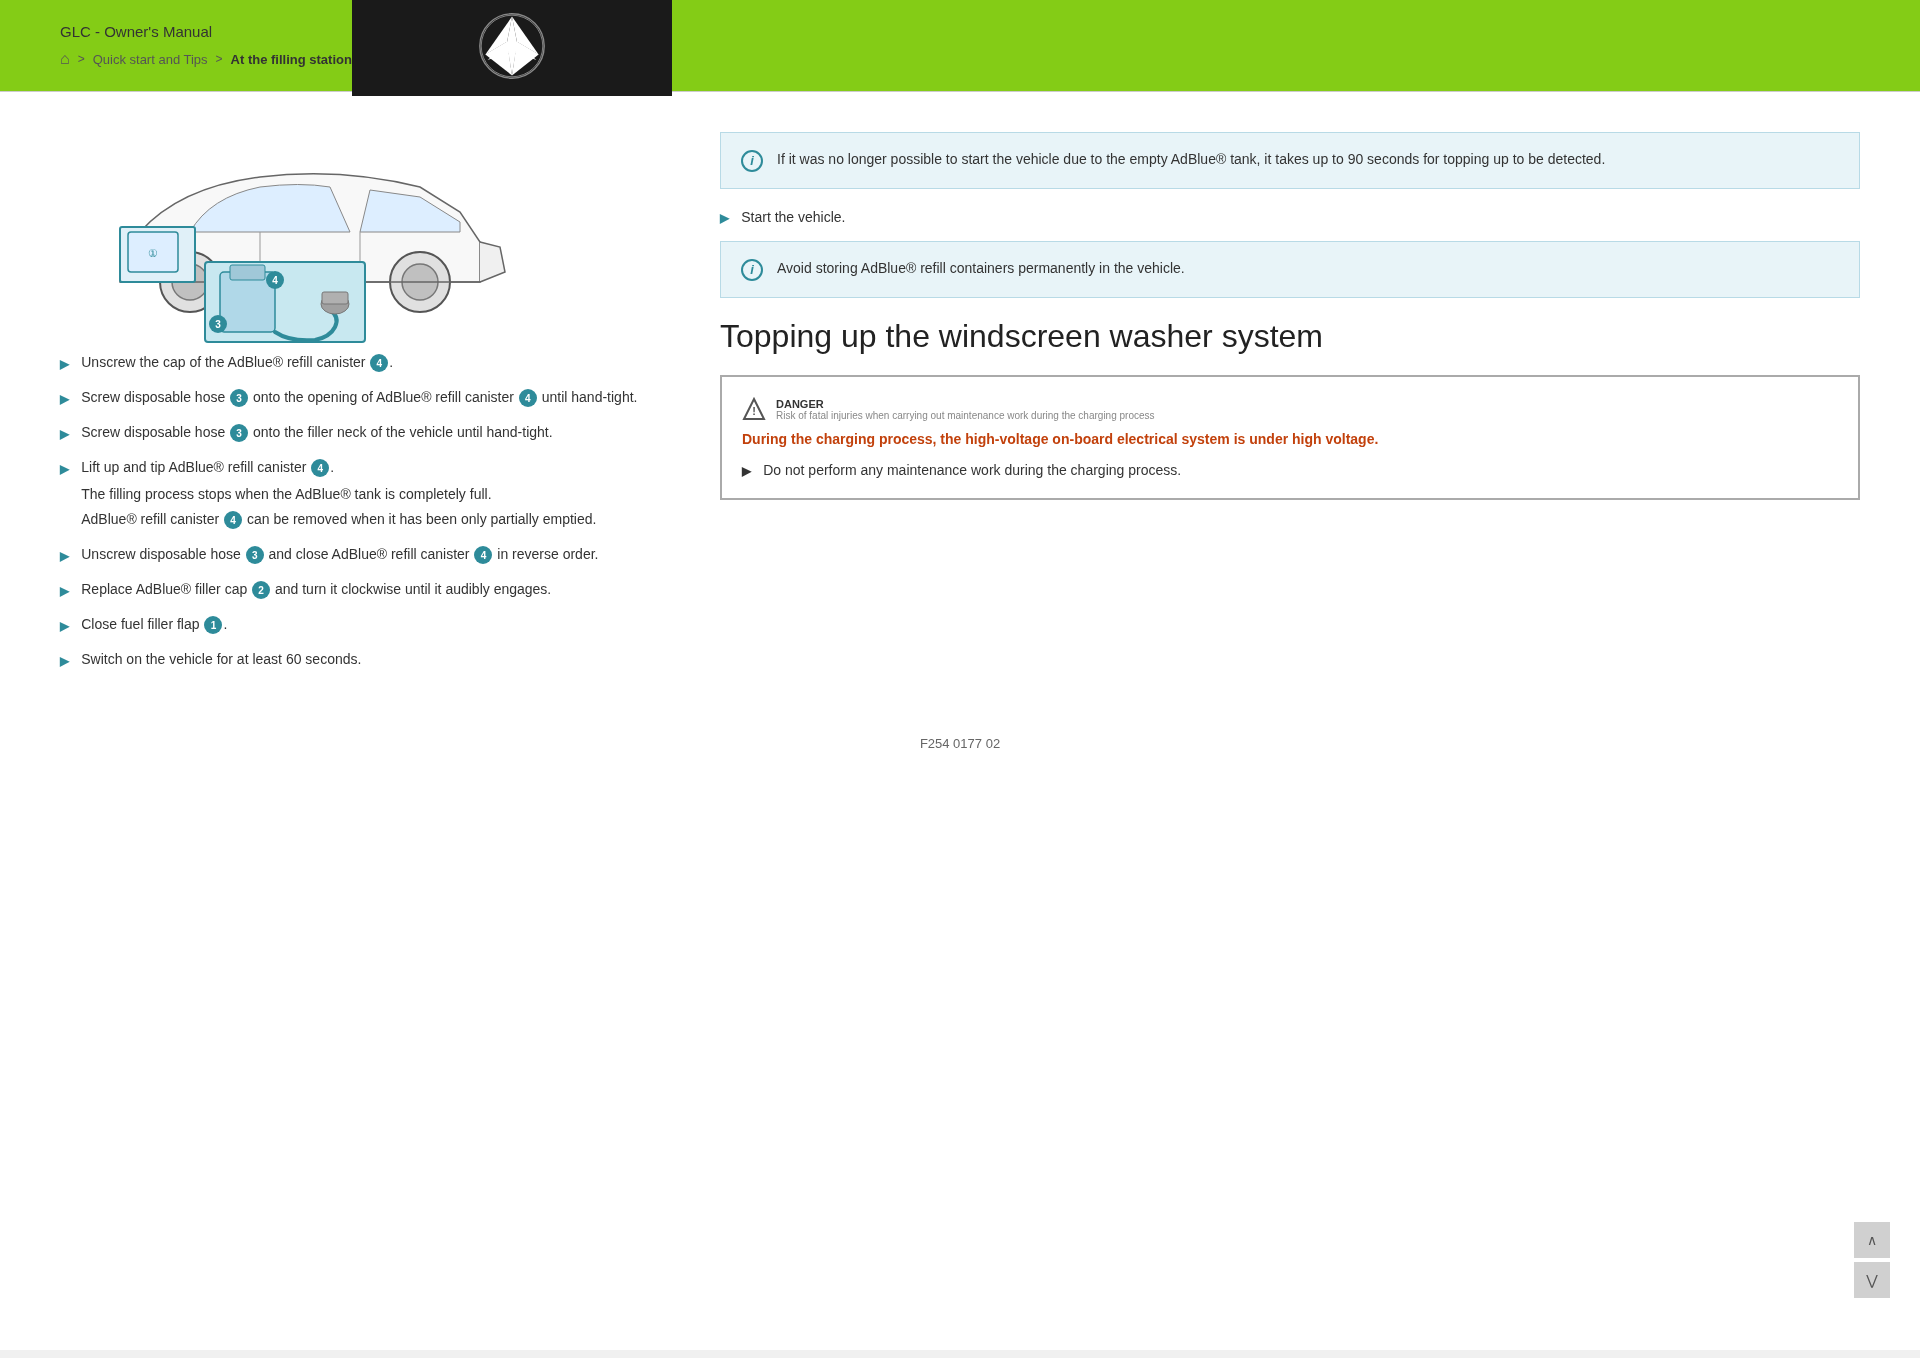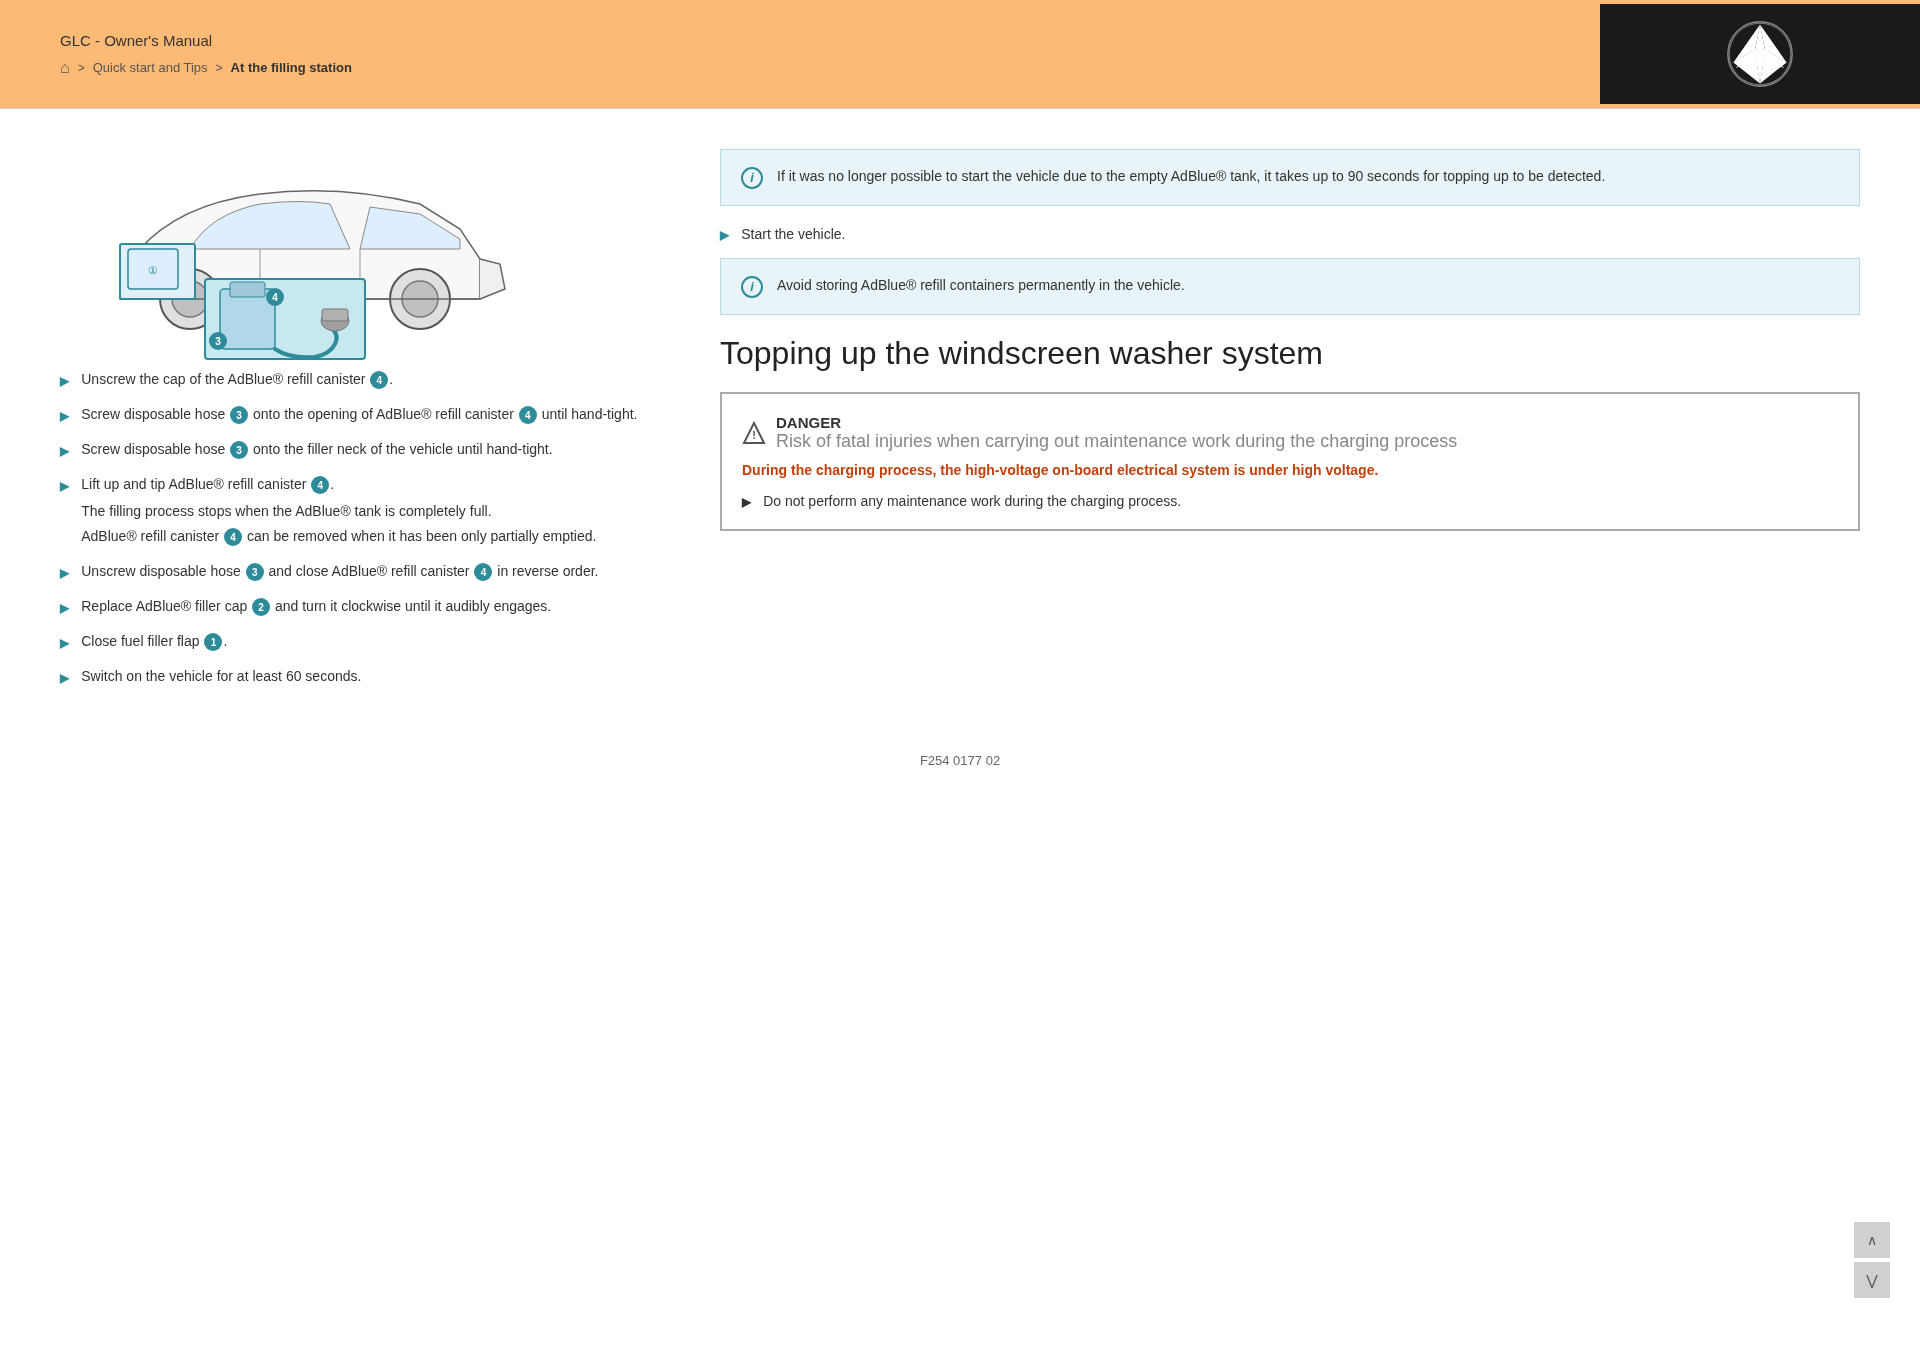--- a/index.html
+++ b/index.html
@@ -6,25 +6,25 @@
     body {
       font-family: Arial, Helvetica, sans-serif;
       font-size: 14px;
       background: #f0f0f0;
       width: 1920px;
       min-height: 1358px;
     }
 
     
     .header {
-      background: #fdba74;
-      height: 109px;
-      display: flex;
-      align-items: center;
-      justify-content: space-between;
+      background: #84cc16;
+      height: 92px;
+      display: flex;
+      align-items: center;
+      justify-content: flex-start;
       padding: 0 0 0 60px;
       border-bottom: 1px solid #ccc;
     }
     .header-left {}
     .header-title {
       font-size: 15px;
       color: #333;
       font-weight: normal;
       margin-bottom: 10px;
     }
@@ -185,26 +185,26 @@
       align-items: center;
       gap: 10px;
       margin-bottom: 8px;
     }
     .danger-triangle {
       width: 24px;
       height: 24px;
       flex-shrink: 0;
     }
     .danger-title {
-      font-size: 15px;
+      font-size: 11px;
       font-weight: bold;
       color: #333;
     }
     .danger-subtitle {
-      font-size: 18px;
+      font-size: 10px;
       color: #888;
     }
     .danger-body {
       font-size: 14px;
       color: #c2410c;
       line-height: 1.5;
       margin-bottom: 12px;
       font-weight: bold;
     }
     .danger-bullet {

